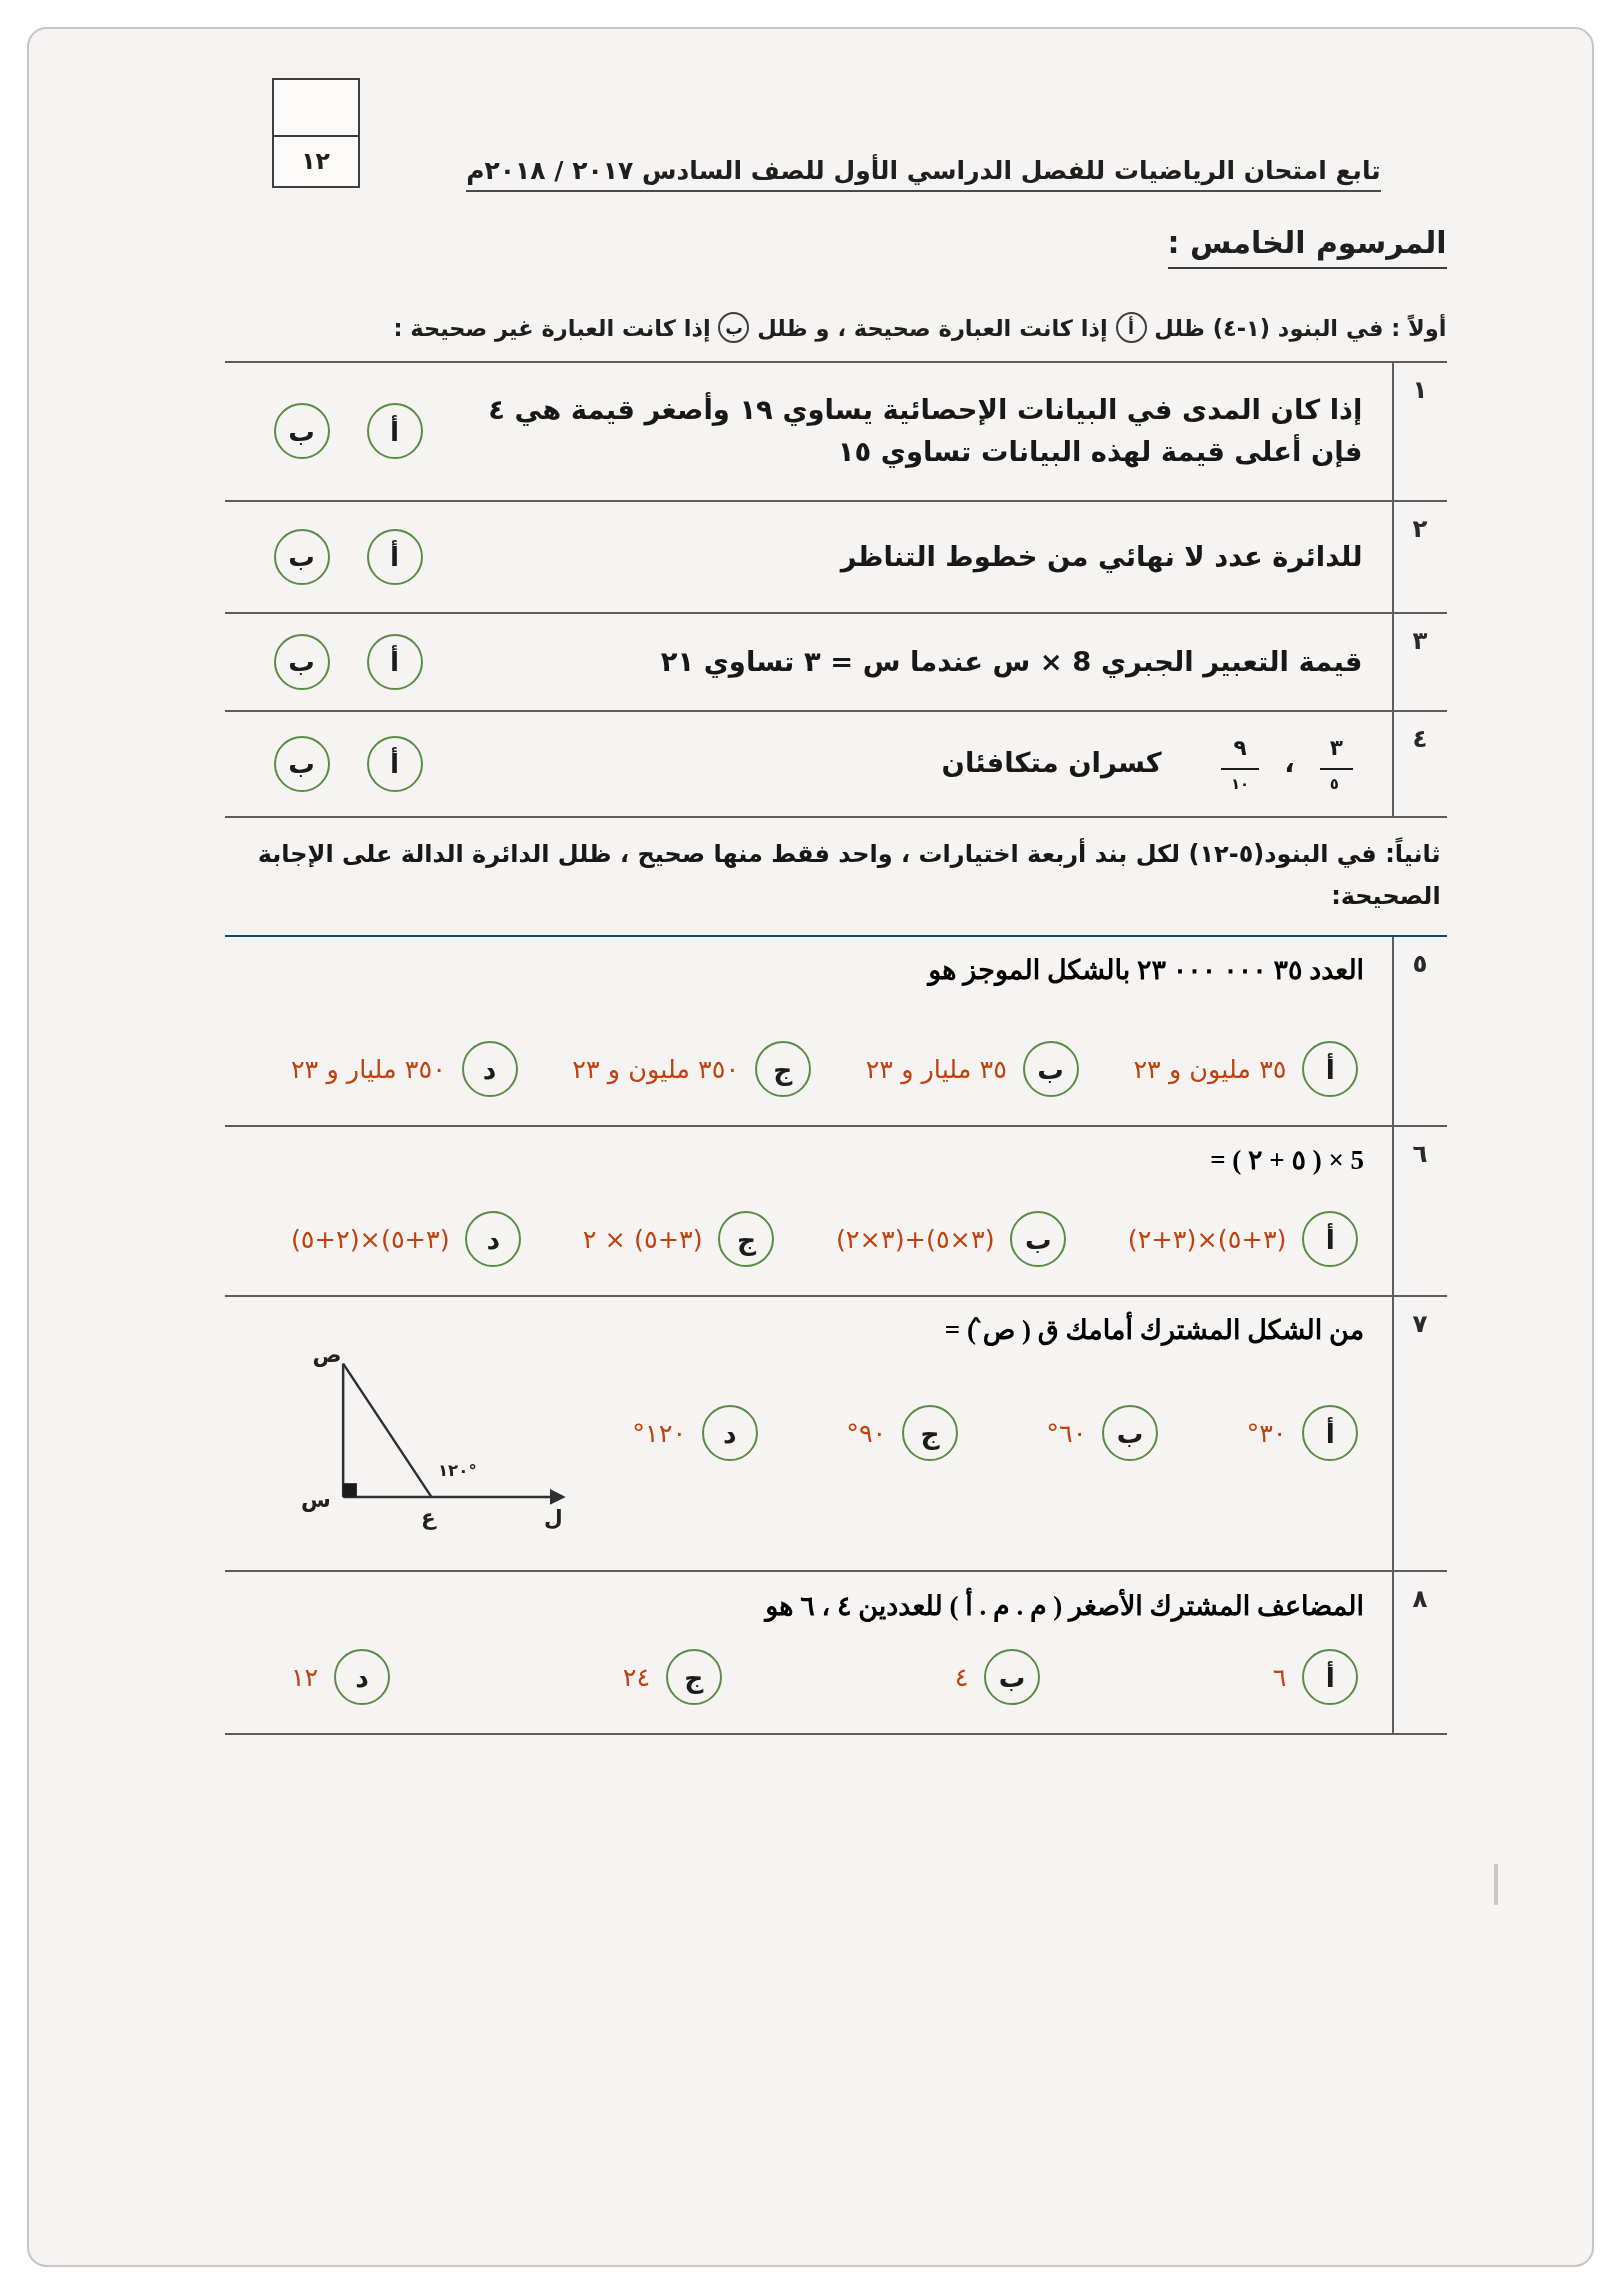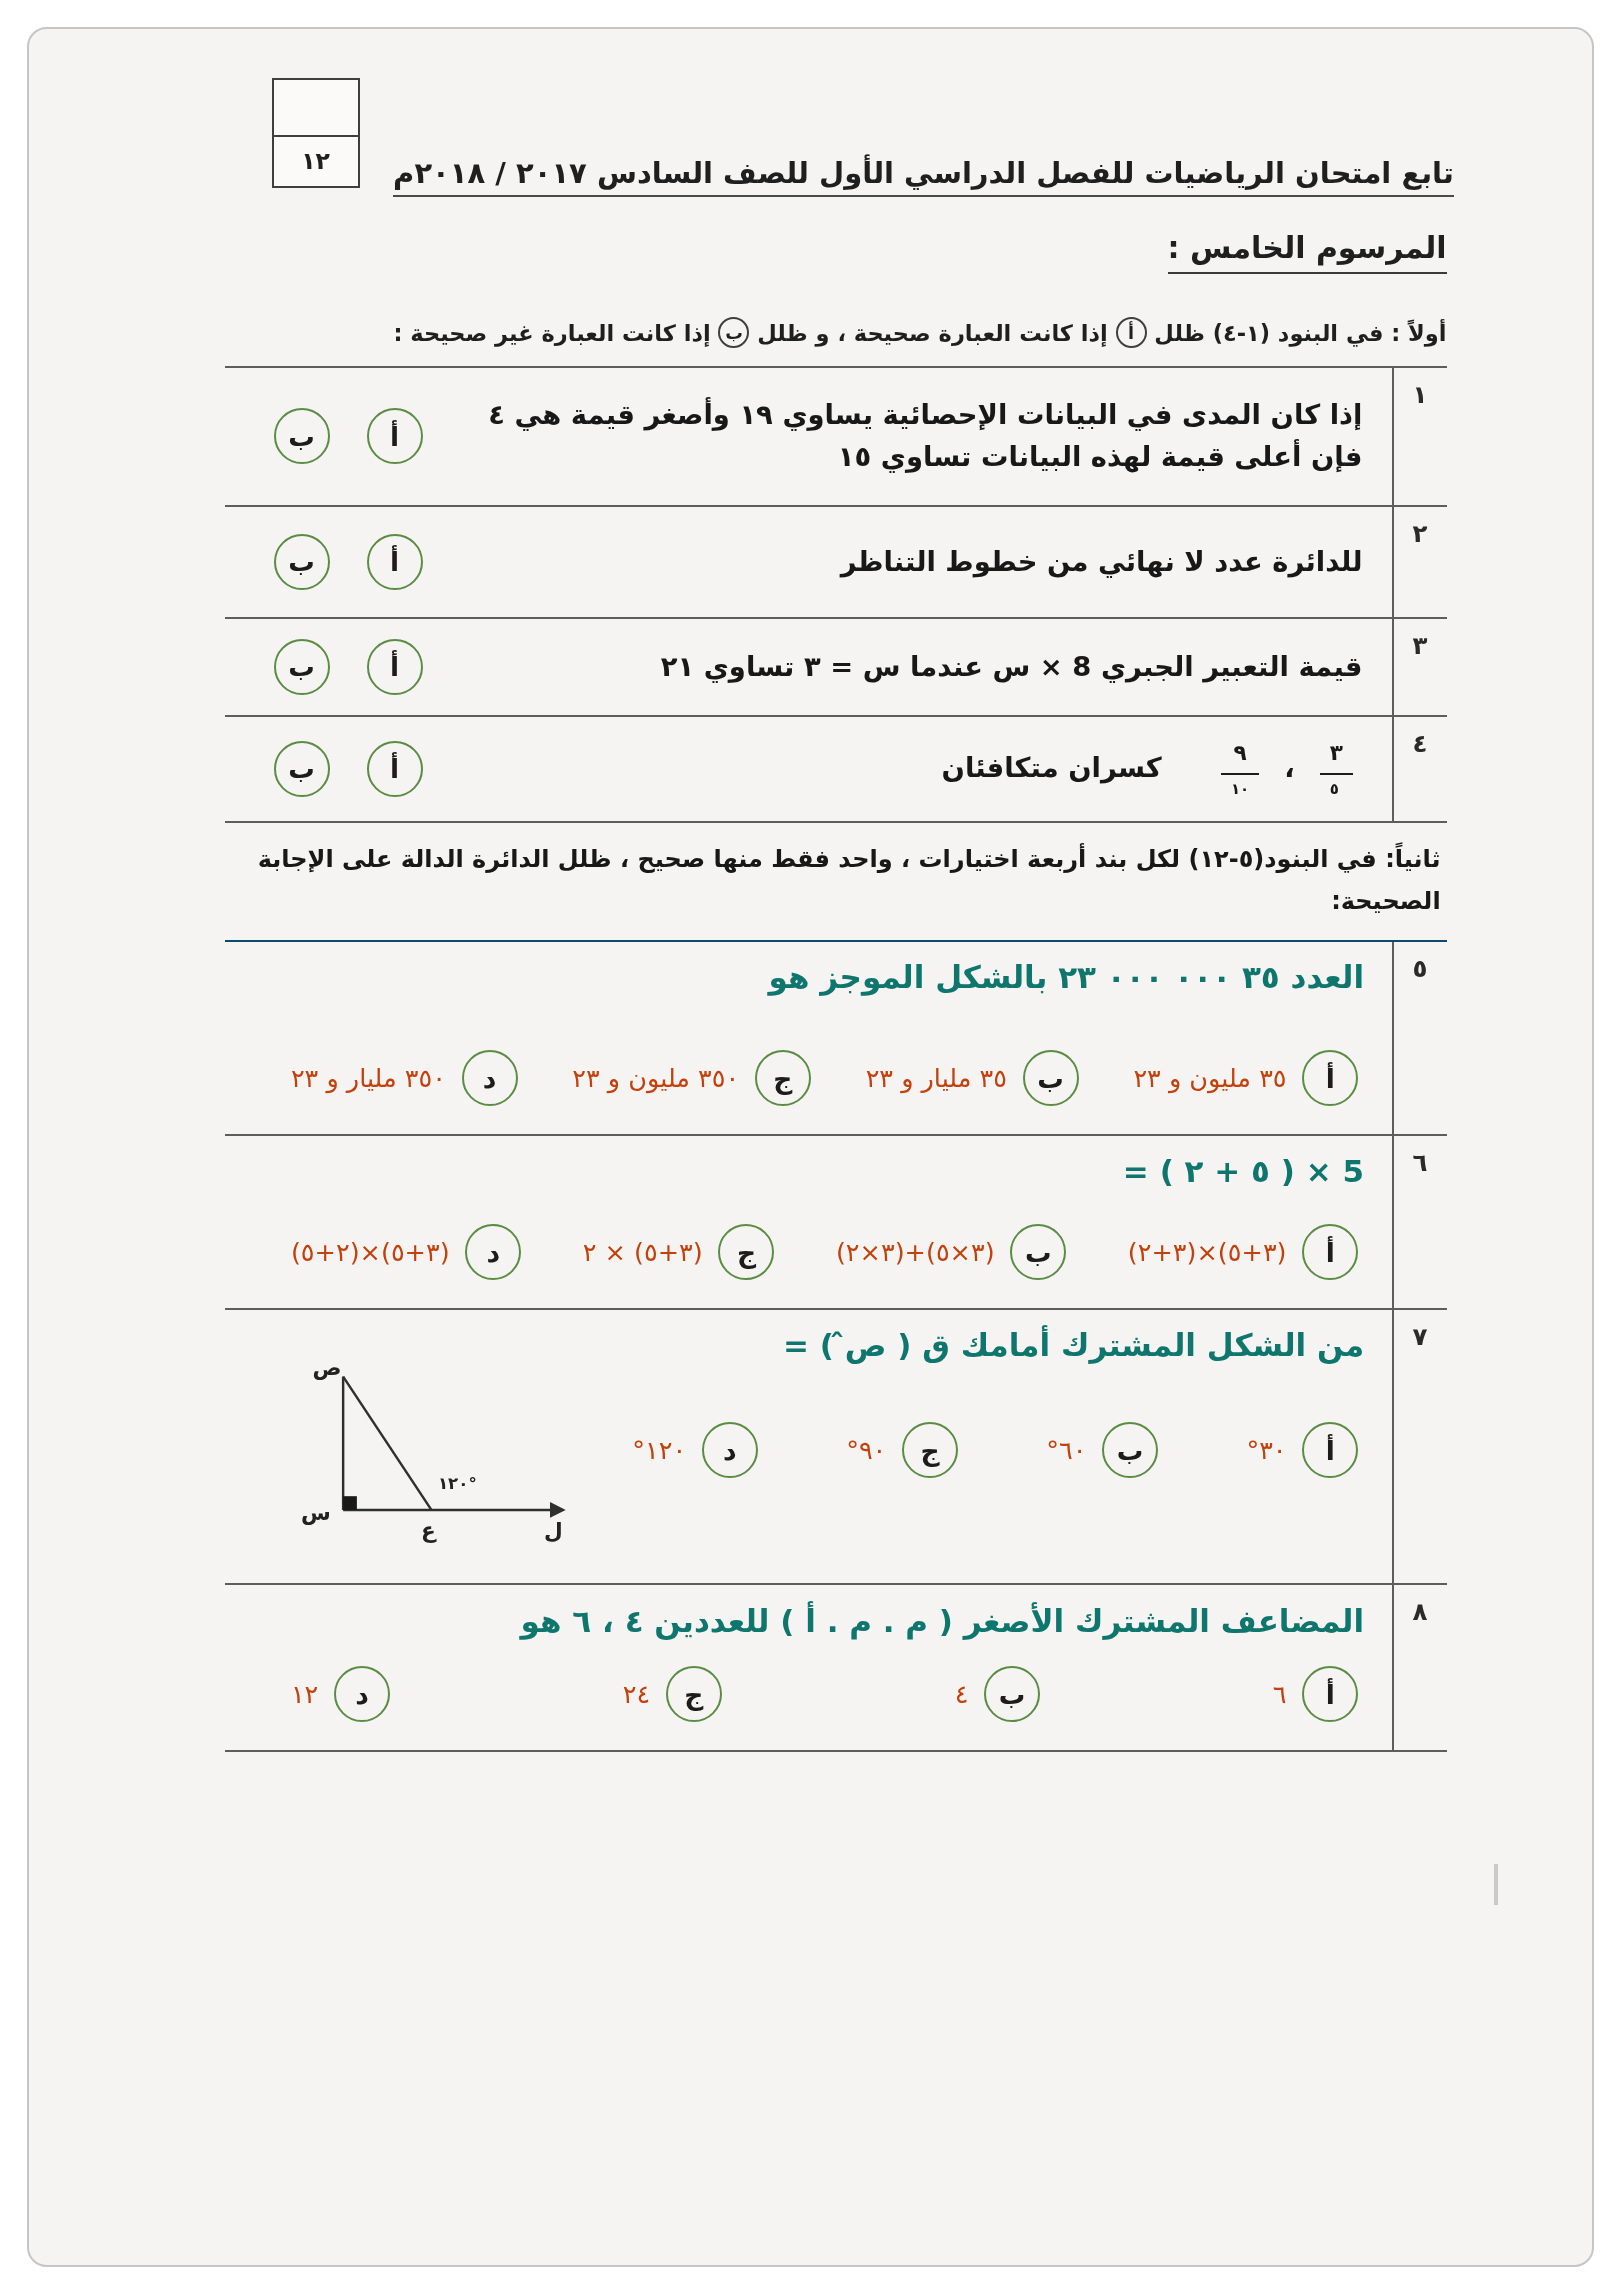--- a/index.html
+++ b/index.html
@@ -20,21 +20,21 @@
     background: #f5f4f2;
     overflow: hidden;
     direction: rtl;
   }
   .content { padding: 127px 145px 0 196px; position: relative; }
 
   
   .header-wrap { text-align: center; transform: translateX(88px); }
   .exam-header {
     display: inline-block;
-    font-size: 29px; font-weight: 700;
+    font-size: 25px; font-weight: 700;
     border-bottom: 2px solid #4a4a4a;
     padding-bottom: 5.9px;
     letter-spacing: 0.2px;
   }
 
   
   .title-row { margin-top: 33px; }
   .q-title {
     display: inline-block;
     font-size: 30px; font-weight: 700;
@@ -104,21 +104,21 @@
 
   
   .instr2-row { border-bottom: 2px solid #0c4a6e; }
   .instr2 {
     padding: 15.7px 5.9px 17.6px;
     font-size: 24px; font-weight: 700; line-height: 1.75; color: #181818;
   }
 
   
   .mcq-content { flex: 1; padding: 17.6px 27.4px 27.4px; }
-  .mcq-question { font-size: 31px; font-weight: 700; color: #0f766e; }
+  .mcq-question { font-size: 27px; font-weight: 700; color: #000000; font-family: Liberation Serif, serif; }
   .choices {
     display: flex; justify-content: space-between; align-items: center;
     padding: 0 5.9px 0 39px;
   }
   .choice { display: flex; align-items: center; gap: 15.7px; }
   .choice-text { font-size: 25.5px; font-weight: 400; color: #c2410c; white-space: nowrap; }
   .ch5 { margin-top: 55px; }
   .ch6 { margin-top: 35px; }
   .ch7 { margin-top: 59px; padding-left: 9.8px; }
   .ch8 { margin-top: 27.4px; }

